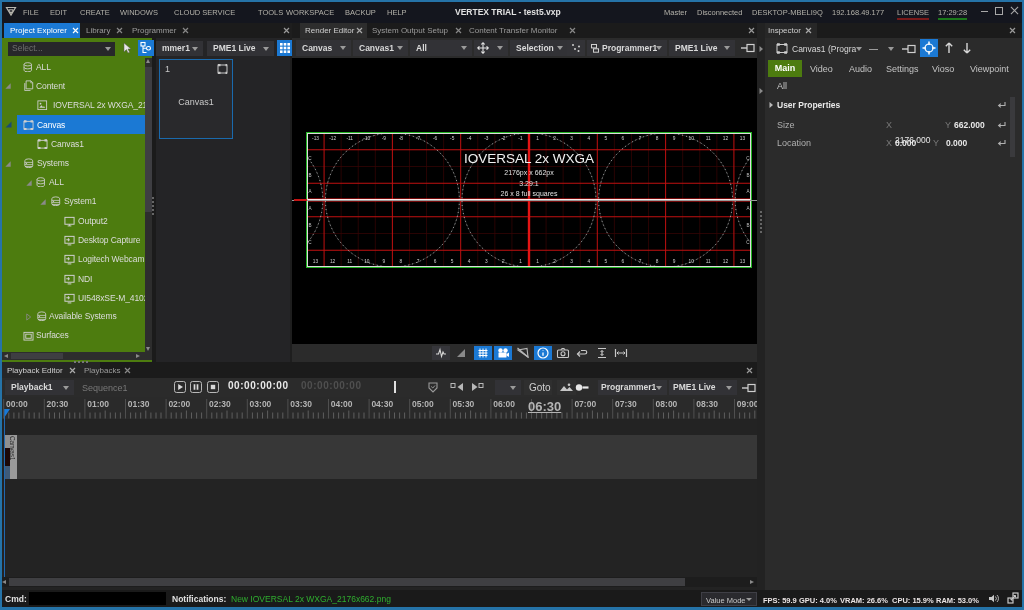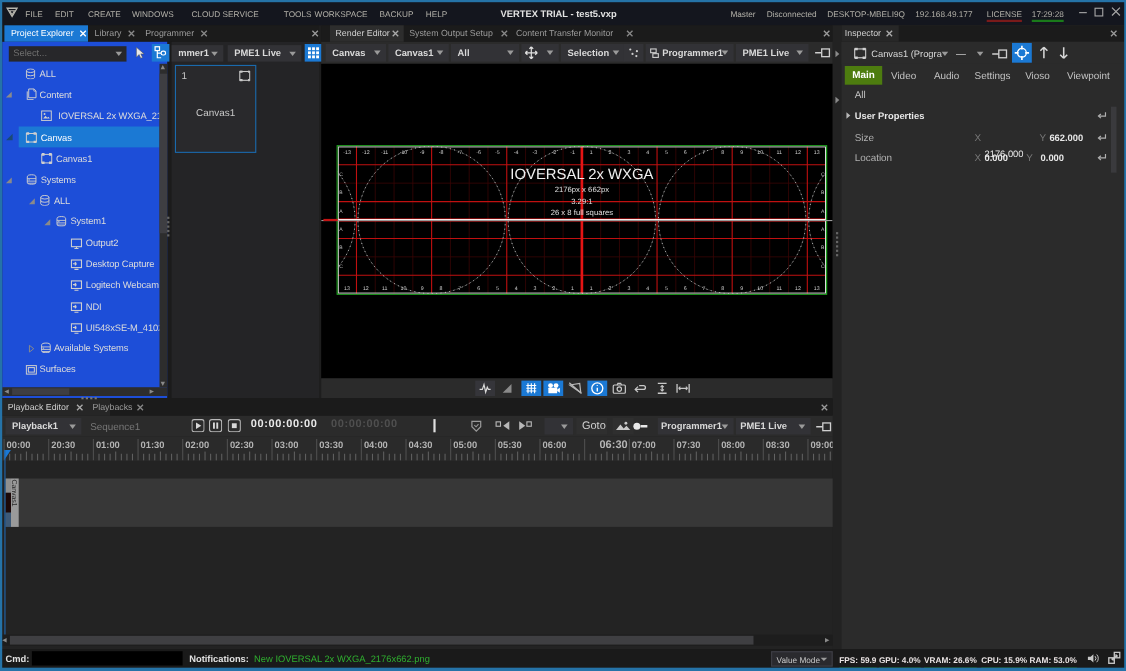--- a/index.html
+++ b/index.html
@@ -58,21 +58,21 @@
         </svg>
     <span class="tab" style="left:130px;top:0;">Programmer</span>
     <svg class="abs" style="left:180px;top:4px;" width="7" height="7" viewBox="0 0 7 7">
           <path d="M1 1 L6 6 M6 1 L1 6" stroke="#888" stroke-width="1.2"></path>
         </svg>
     <svg class="abs" style="left:281px;top:4px;" width="7" height="7" viewBox="0 0 7 7">
           <path d="M1 1 L6 6 M6 1 L1 6" stroke="#9a9a9a" stroke-width="1.2"></path>
         </svg>
   </div>
 
-  <div class="abs" style="left:2px;top:38px;width:150px;height:324px;background:#1d4ed8;" id="treepanel">
+  <div class="abs" style="left:2px;top:38px;width:150px;height:324px;background:#4d7c0f;" id="treepanel">
 
     <div class="abs" style="left:6px;top:4px;width:107px;height:14px;background:#27272a;">
       <span class="txt" style="left:4px;top:1px;font-size:8.5px;color:#6f6f6f;">Select...</span>
       <div class="abs" style="right:4px;top:5px;border-left:3.5px solid transparent;border-right:3.5px solid transparent;border-top:4px solid #9a9a9a;"></div>
     </div>
     <svg class="abs" style="left:119px;top:4px;" width="12" height="13" viewBox="0 0 12 13">
           <path d="M3 1 L3 10 L5.4 7.6 L7 11 L8.6 10.2 L7 7 L10 7 Z" fill="#e8e8e8" stroke="#555" stroke-width="0.5"></path>
         </svg>
     <div class="abs" style="left:136px;top:2px;width:16px;height:16px;background:#1b79d4;">
       <svg width="16" height="16" viewBox="0 0 16 16">
@@ -618,21 +618,21 @@
       <span class="txt" style="left:127.8px;top:2px;font-size:8.5px;font-weight:bold;color:#b4b4b4;">01:30</span>
       <span class="txt" style="left:168.4px;top:2px;font-size:8.5px;font-weight:bold;color:#b4b4b4;">02:00</span>
       <span class="txt" style="left:209.0px;top:2px;font-size:8.5px;font-weight:bold;color:#b4b4b4;">02:30</span>
       <span class="txt" style="left:249.6px;top:2px;font-size:8.5px;font-weight:bold;color:#b4b4b4;">03:00</span>
       <span class="txt" style="left:290.2px;top:2px;font-size:8.5px;font-weight:bold;color:#b4b4b4;">03:30</span>
       <span class="txt" style="left:330.8px;top:2px;font-size:8.5px;font-weight:bold;color:#b4b4b4;">04:00</span>
       <span class="txt" style="left:371.4px;top:2px;font-size:8.5px;font-weight:bold;color:#b4b4b4;">04:30</span>
       <span class="txt" style="left:412.0px;top:2px;font-size:8.5px;font-weight:bold;color:#b4b4b4;">05:00</span>
       <span class="txt" style="left:452.6px;top:2px;font-size:8.5px;font-weight:bold;color:#b4b4b4;">05:30</span>
       <span class="txt" style="left:493.2px;top:2px;font-size:8.5px;font-weight:bold;color:#b4b4b4;">06:00</span>
-      <span class="txt" style="left:545px;top:2px;font-size:10px;font-weight:bold;color:#b4b4b4;">06:30</span>
+      <span class="txt" style="left:528px;top:2px;font-size:13px;font-weight:bold;color:#b4b4b4;text-decoration:underline;">06:30</span>
       <span class="txt" style="left:574.4px;top:2px;font-size:8.5px;font-weight:bold;color:#b4b4b4;">07:00</span>
       <span class="txt" style="left:615.0px;top:2px;font-size:8.5px;font-weight:bold;color:#b4b4b4;">07:30</span>
       <span class="txt" style="left:655.6px;top:2px;font-size:8.5px;font-weight:bold;color:#b4b4b4;">08:00</span>
       <span class="txt" style="left:696.2px;top:2px;font-size:8.5px;font-weight:bold;color:#b4b4b4;">08:30</span>
       <span class="txt" style="left:736.8px;top:2px;font-size:8.5px;font-weight:bold;color:#b4b4b4;">09:00</span>
     </div>
   <div class="abs" style="left:5px;top:435px;width:752px;height:44px;background:#373737;"></div>
   <div class="abs" style="left:5px;top:435px;width:5px;height:44px;">
     <div class="abs" style="left:0;top:0;width:5px;height:13px;background:#8f8f8f;"></div>
     <div class="abs" style="left:0;top:13px;width:5px;height:18px;background:#1c0808;"></div>

